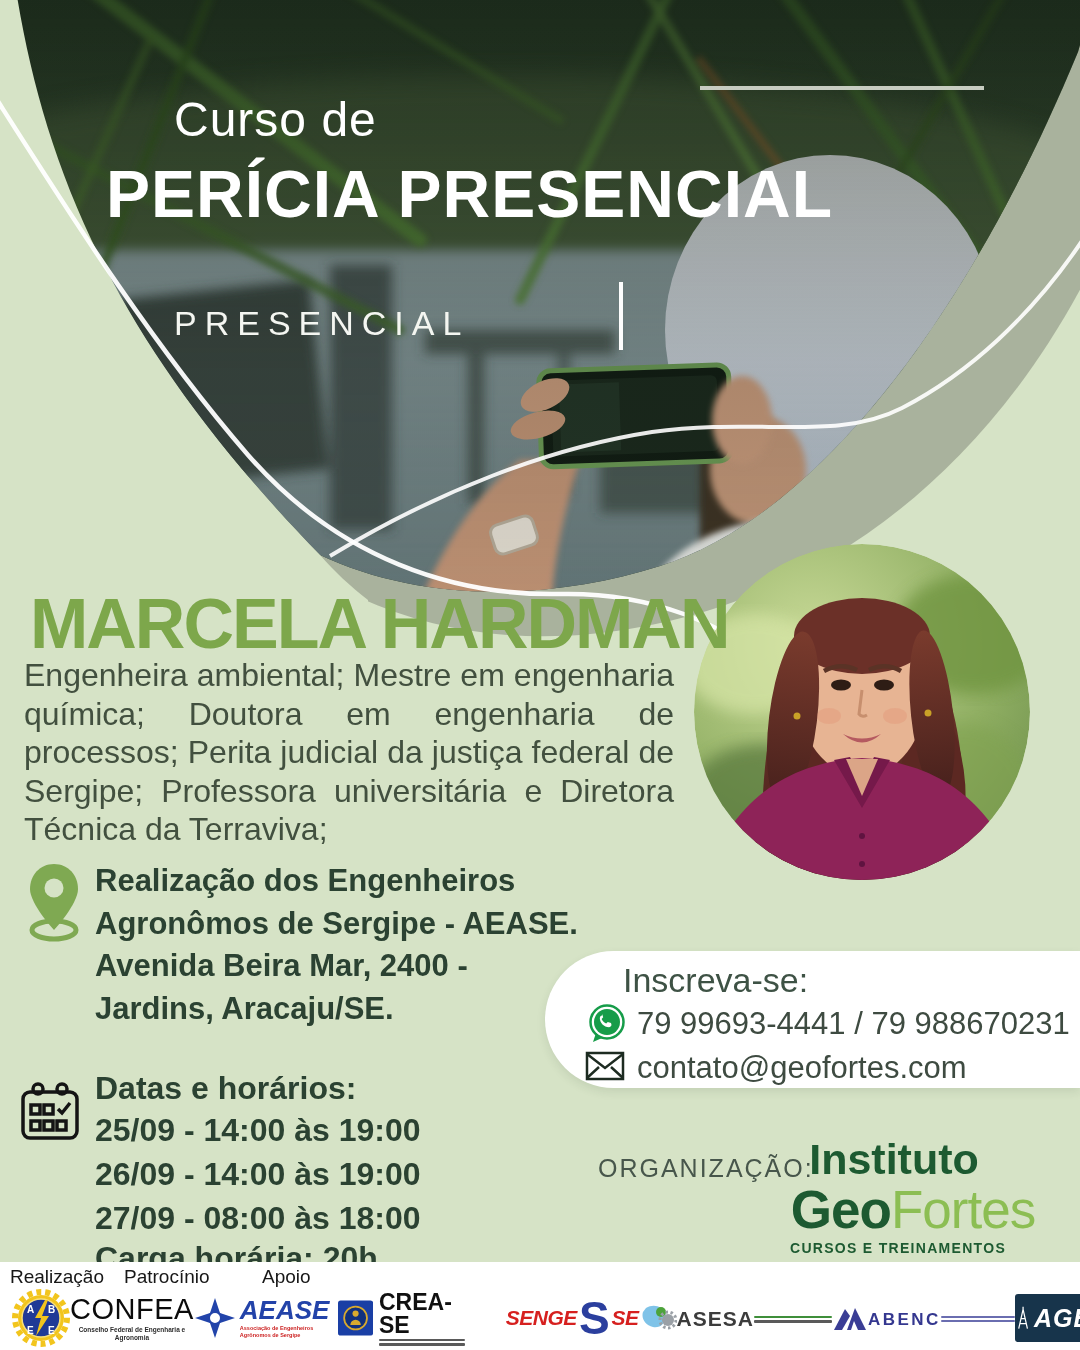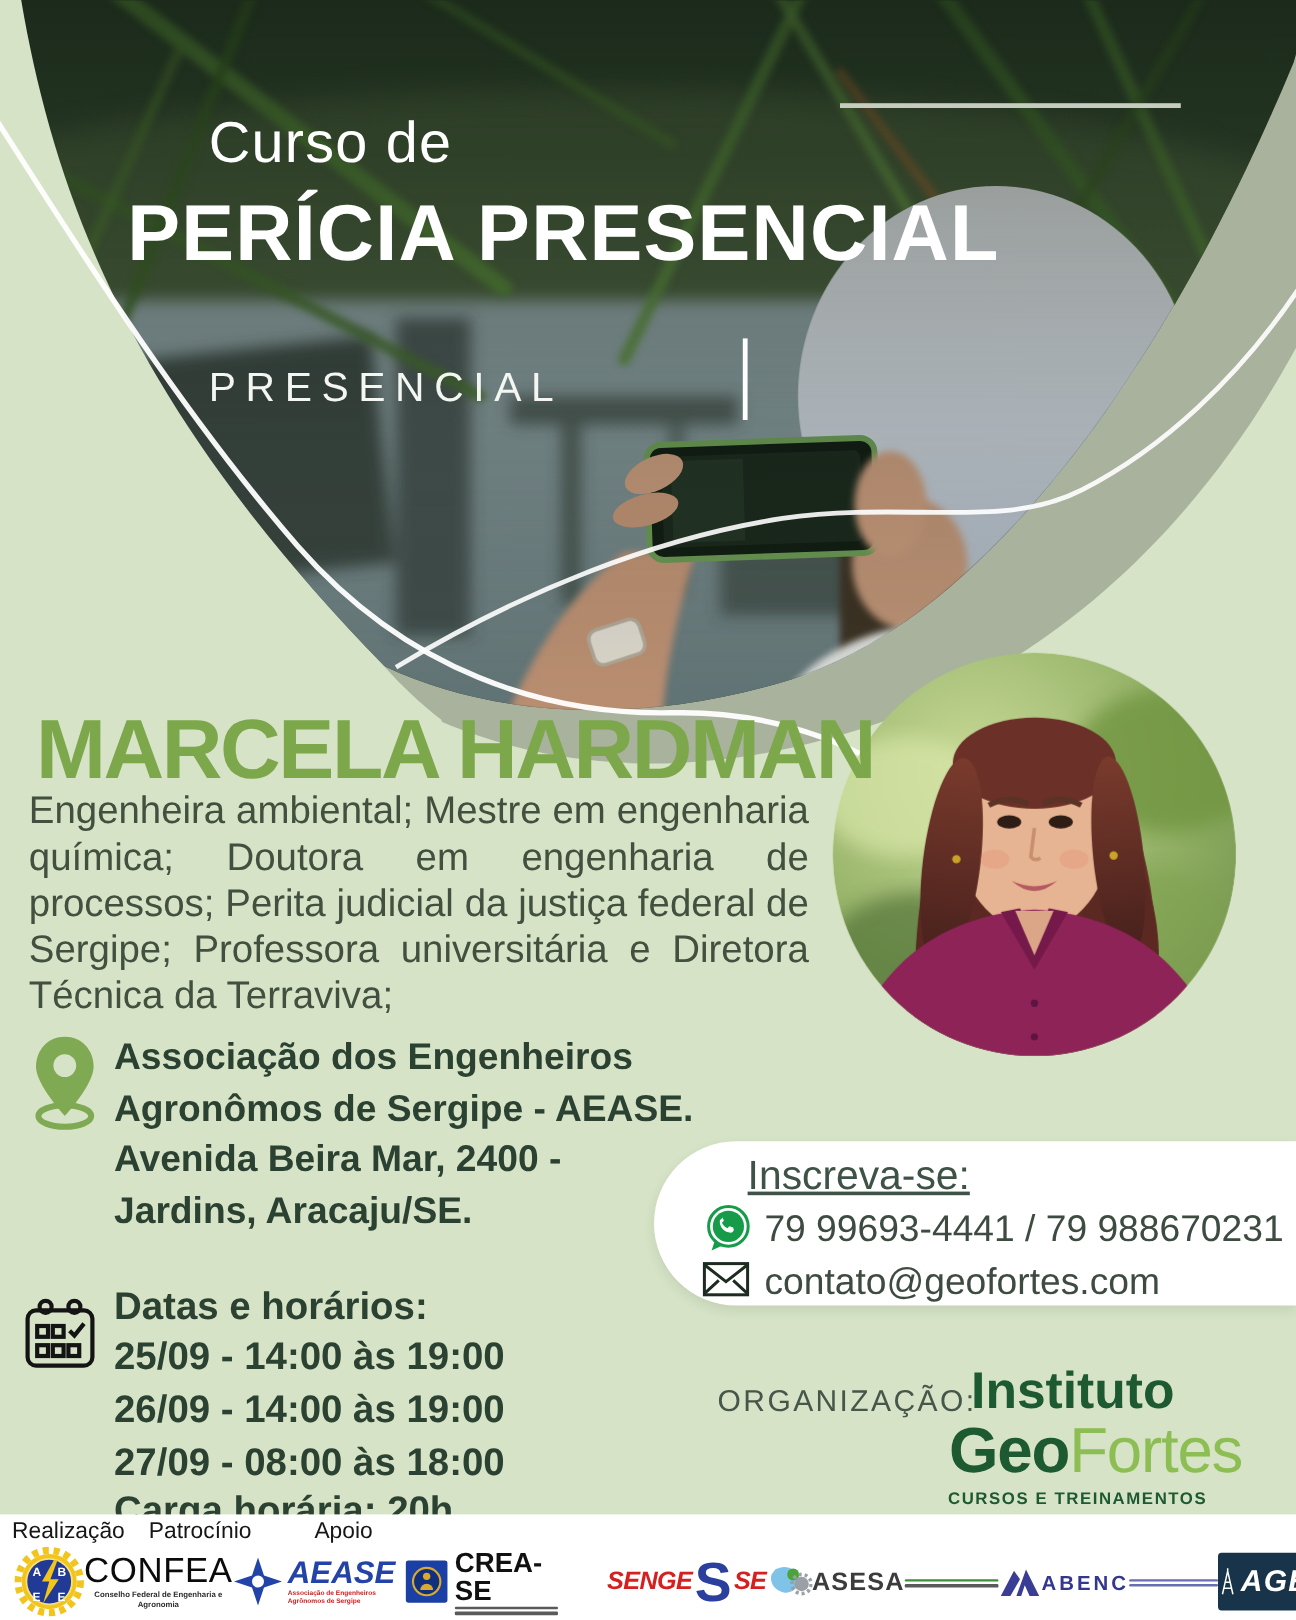--- a/index.html
+++ b/index.html
@@ -19,21 +19,21 @@
   .portrait{left:694px;top:544px;width:336px;height:336px;border-radius:50%;overflow:hidden;}
   
   .speaker-name{left:30px;top:584px;font-size:70px;font-weight:700;letter-spacing:-2px;color:#7da74b;white-space:nowrap;}
   .speaker-bio{left:24px;top:656px;width:650px;font-size:32px;line-height:38.5px;color:#42503f;text-align:justify;}
   
   .loc-icon{left:26px;top:862px;}
   .loc-text{left:95px;top:860px;width:520px;font-size:31px;font-weight:700;color:#2b4232;line-height:42.5px;}
   
   .signup-card{left:545px;top:951px;width:535px;height:137px;background:#ffffff;
     border-radius:70px 0 0 70px;box-shadow:0 4px 10px rgba(40,60,40,.10);}
-  .signup-title{left:623px;top:961px;font-size:34px;color:#3e5245;text-decoration:underline;}
+  .signup-title{left:623px;top:961px;font-size:34px;color:#3e5245;}
   .wa-icon{left:588px;top:1004px;}
   .signup-phones{left:637px;top:1006px;font-size:31px;color:#3e4b41;white-space:nowrap;}
   .mail-icon{left:585px;top:1051px;}
   .signup-email{left:637px;top:1050px;font-size:31px;color:#3e4b41;}
   
   .cal-icon{left:18px;top:1080px;}
   .sched-title{left:95px;top:1070px;font-size:32px;font-weight:700;color:#2b4232;}
   .sched-row{left:95px;font-size:32px;font-weight:700;color:#2b4232;white-space:nowrap;}
   .sr0{top:1112px;} .sr1{top:1156px;} .sr2{top:1200px;}
   .sched-workload{left:95px;top:1240px;font-size:32px;font-weight:700;color:#2b4232;}
@@ -235,21 +235,21 @@
   <div class="abs speaker-bio">Engenheira ambiental; Mestre em engenharia química; Doutora em engenharia de processos; Perita judicial da justiça federal de Sergipe; Professora universitária e Diretora Técnica da Terraviva;</div>
 
   <div class="abs loc-icon">
     <svg width="56" height="80" viewBox="0 0 56 80" aria-hidden="true">
       <ellipse cx="28" cy="68" rx="22" ry="9" fill="none" stroke="#7fa952" stroke-width="5"></ellipse>
       <path d="M28,2 C14,2 4,13 4,27 C4,42 28,68 28,68 C28,68 52,42 52,27 C52,13 42,2 28,2 Z" fill="#7fa952"></path>
       <circle cx="28" cy="26" r="9.5" fill="#d6e3c6"></circle>
     </svg>
   </div>
   <div class="abs loc-text">
-    <div>Associação dos Engenheiros</div>
+    <div>Realização dos Engenheiros</div>
     <div>Agronômos de Sergipe - AEASE.</div>
     <div>Avenida Beira Mar, 2400 -</div>
     <div>Jardins, Aracaju/SE.</div>
   </div>
 
   <div class="abs signup-card"></div>
   <div class="abs signup-title">Inscreva-se:</div>
   <div class="abs wa-icon">
     <svg width="38" height="40" viewBox="0 0 38 40" aria-hidden="true">
       <circle cx="19" cy="18" r="16.5" fill="#fff" stroke="#169c49" stroke-width="2.5"></circle>

